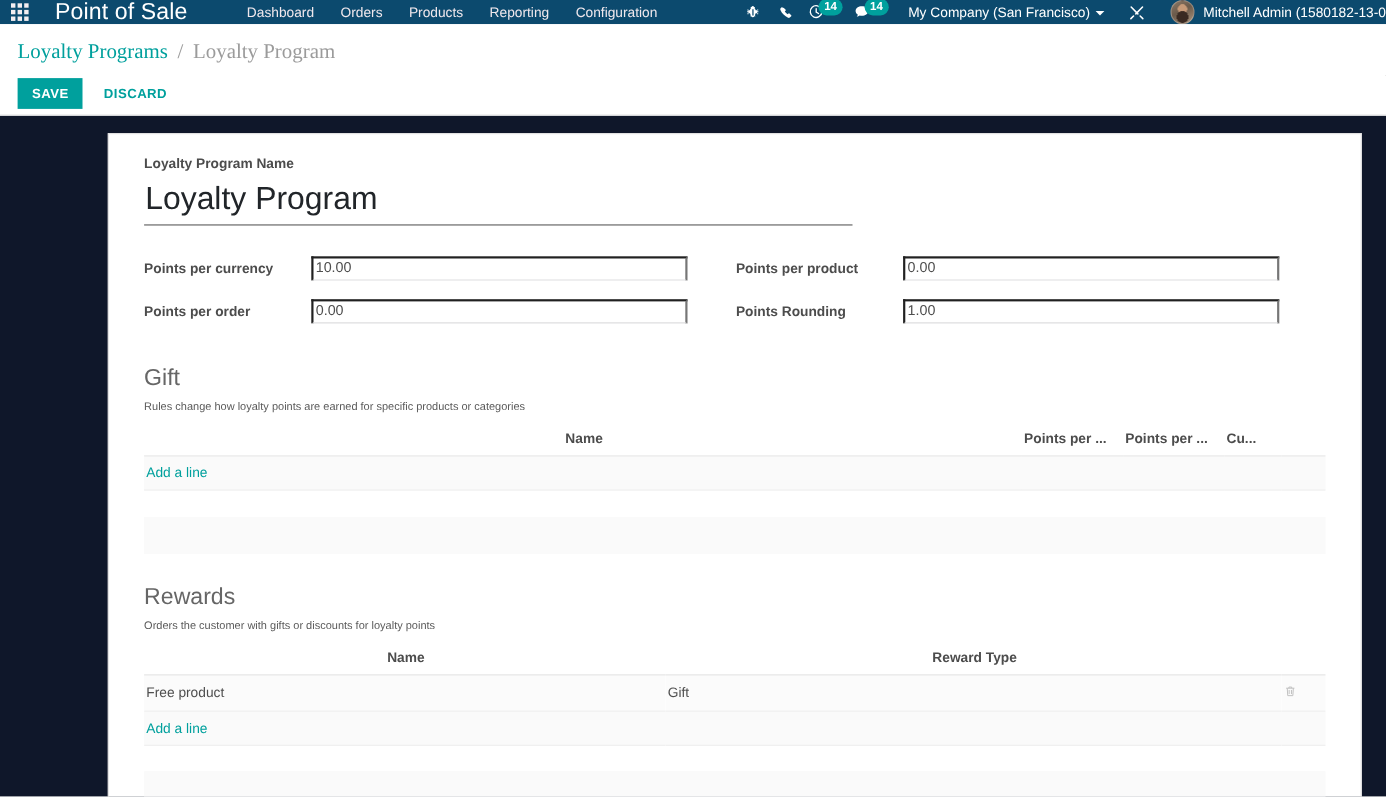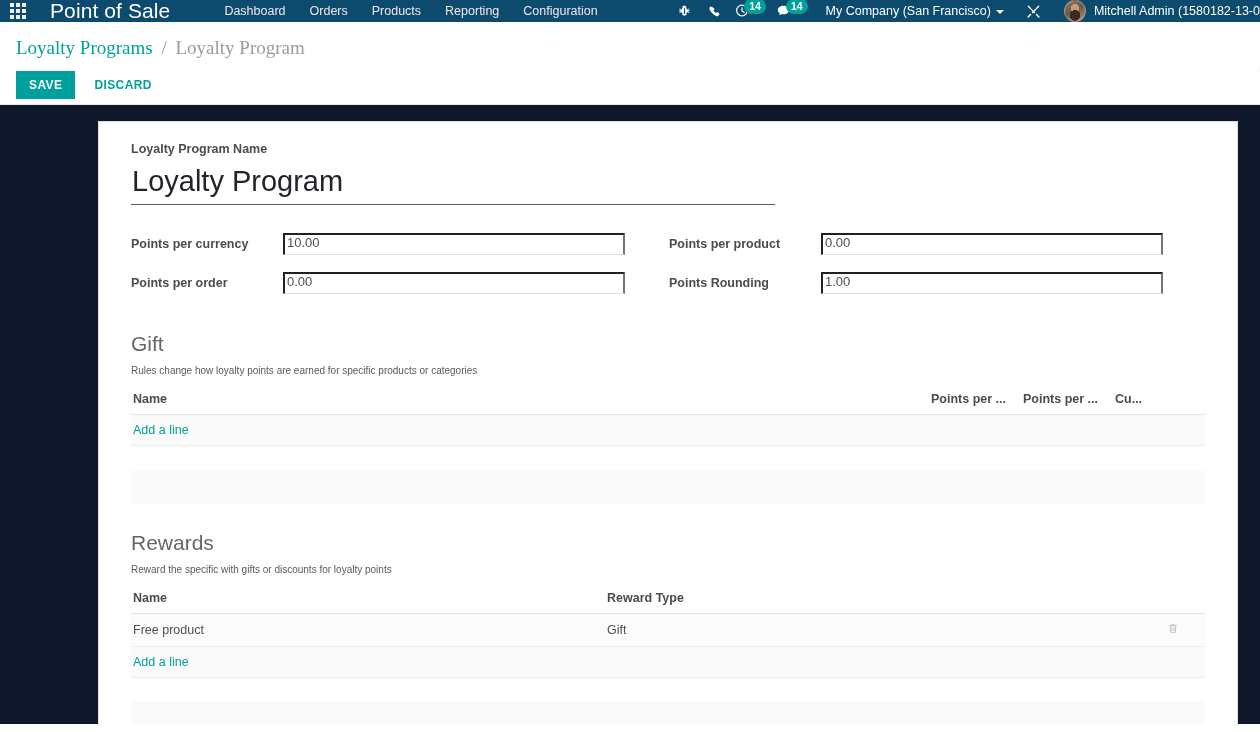--- a/index.html
+++ b/index.html
@@ -248,21 +248,21 @@
   }
   table.o2m {
     width: 100%;
     border-collapse: collapse;
     table-layout: fixed;
   }
   table.o2m th {
     font-size: 12.5px;
     font-weight: 700;
     color: #4c4c4c;
-    text-align: left;
+    text-align: center;
     padding: 0 0 8px 2px;
     border-bottom: 1px solid #e4e4e4;
     white-space: nowrap;
     overflow: hidden;
   }
   table.o2m th.num, table.o2m td.num { text-align: left; }
   table.o2m td {
     font-size: 12.5px;
     color: #4f4f4f;
     padding: 8px 0 8px 2px;
@@ -452,21 +452,21 @@
             </tr>
           <tr class="filler">
               <td colspan="5"></td>
             </tr>
         </tbody>
       </table>
     </div>
 
     <div class="section">
       <h2>Rewards</h2>
-      <p class="subtitle">Reward the specific with gifts or discounts for loyalty points</p>
+      <p class="subtitle">Orders the customer with gifts or discounts for loyalty points</p>
       <table class="o2m">
         <colgroup>
           <col class="col-w-name">
             <col class="col-w-rtype">
             <col class="col-w-trash">
         </colgroup>
         <thead>
           <tr>
             <th>Name</th>
             <th>Reward Type</th>

